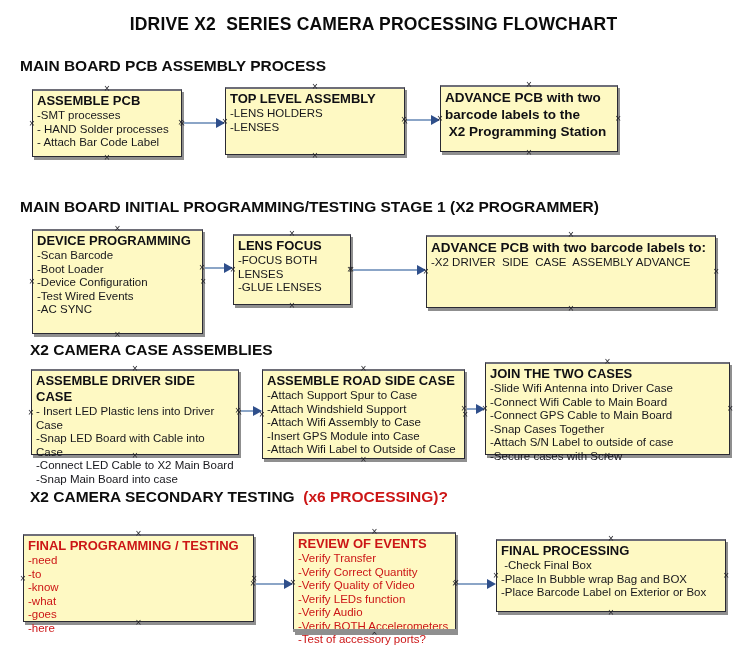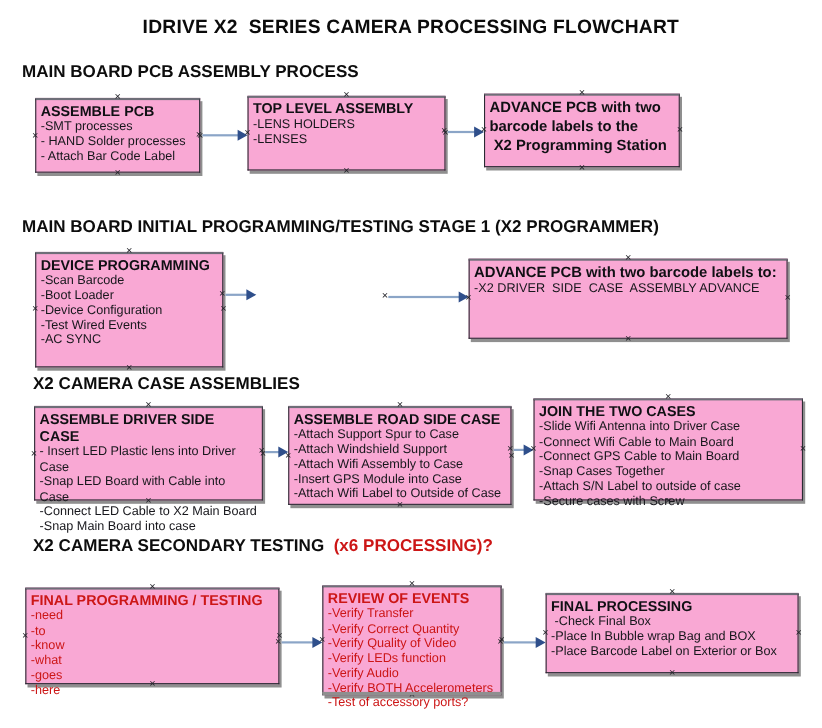--- a/index.html
+++ b/index.html
@@ -10,21 +10,21 @@
   }
   .page-title{
     position:absolute;left:0;right:0;top:14px;text-align:center;
     font-size:17.5px;font-weight:bold;color:#0b0b0b;white-space:pre-wrap;letter-spacing:.2px;
   }
   .section-heading{
     position:absolute;font-size:15.5px;font-weight:bold;color:#0d0d0d;white-space:pre-wrap;
   }
   .section-heading .red{color:#cc1616;}
   .box{
-    position:absolute;box-sizing:border-box;background:#f9a8d4;
+    position:absolute;box-sizing:border-box;background:#fef9c3;
     border:1px solid #2a2a33;border-top:2px solid #6e6e78;
     box-shadow:2px 3px 0 #8f8f8f;
     padding:2px 4px 3px 4px;overflow:visible;
   }
   .box-title{font-size:13px;font-weight:bold;line-height:16px;color:#101014;white-space:pre-wrap;}
   .box-title.big{font-size:13.5px;line-height:17px;}
   .box-item{font-size:11.5px;line-height:13.5px;color:#17171c;white-space:pre-wrap;}
   .red-box .box-title,.red-box .box-item{color:#cc1616;}
   .overflow-box::after{
     content:"";position:absolute;left:-1px;right:-1px;bottom:-1px;height:3px;background:#8f8f8f;
@@ -109,20 +109,29 @@
     <div class="box-item">-Test Wired Events</div>
     <div class="box-item">-AC SYNC</div>
   </div>
 
   <div class="flow-arrow" style="left:203px;top:262px;width:30px;">
     <span class="arrow-x"></span>
     <div class="arrow-line"></div>
     <div class="arrow-head"></div>
   </div>
 
+  <div class="box" style="left:233px;top:234px;width:118px;height:71px;">
+    <span class="anchor t"></span>
+    <span class="anchor b"></span>
+    <span class="anchor l"></span>
+    <span class="anchor r"></span>
+    <div class="box-title">LENS FOCUS</div>
+    <div class="box-item">-FOCUS BOTH LENSES</div>
+    <div class="box-item">-GLUE LENSES</div>
+  </div>
 
   <div class="flow-arrow" style="left:351px;top:264px;width:75px;">
     <span class="arrow-x"></span>
     <div class="arrow-line"></div>
     <div class="arrow-head"></div>
   </div>
 
   <div class="box" style="left:426px;top:235px;width:290px;height:73px;">
     <span class="anchor t"></span>
     <span class="anchor b"></span>

